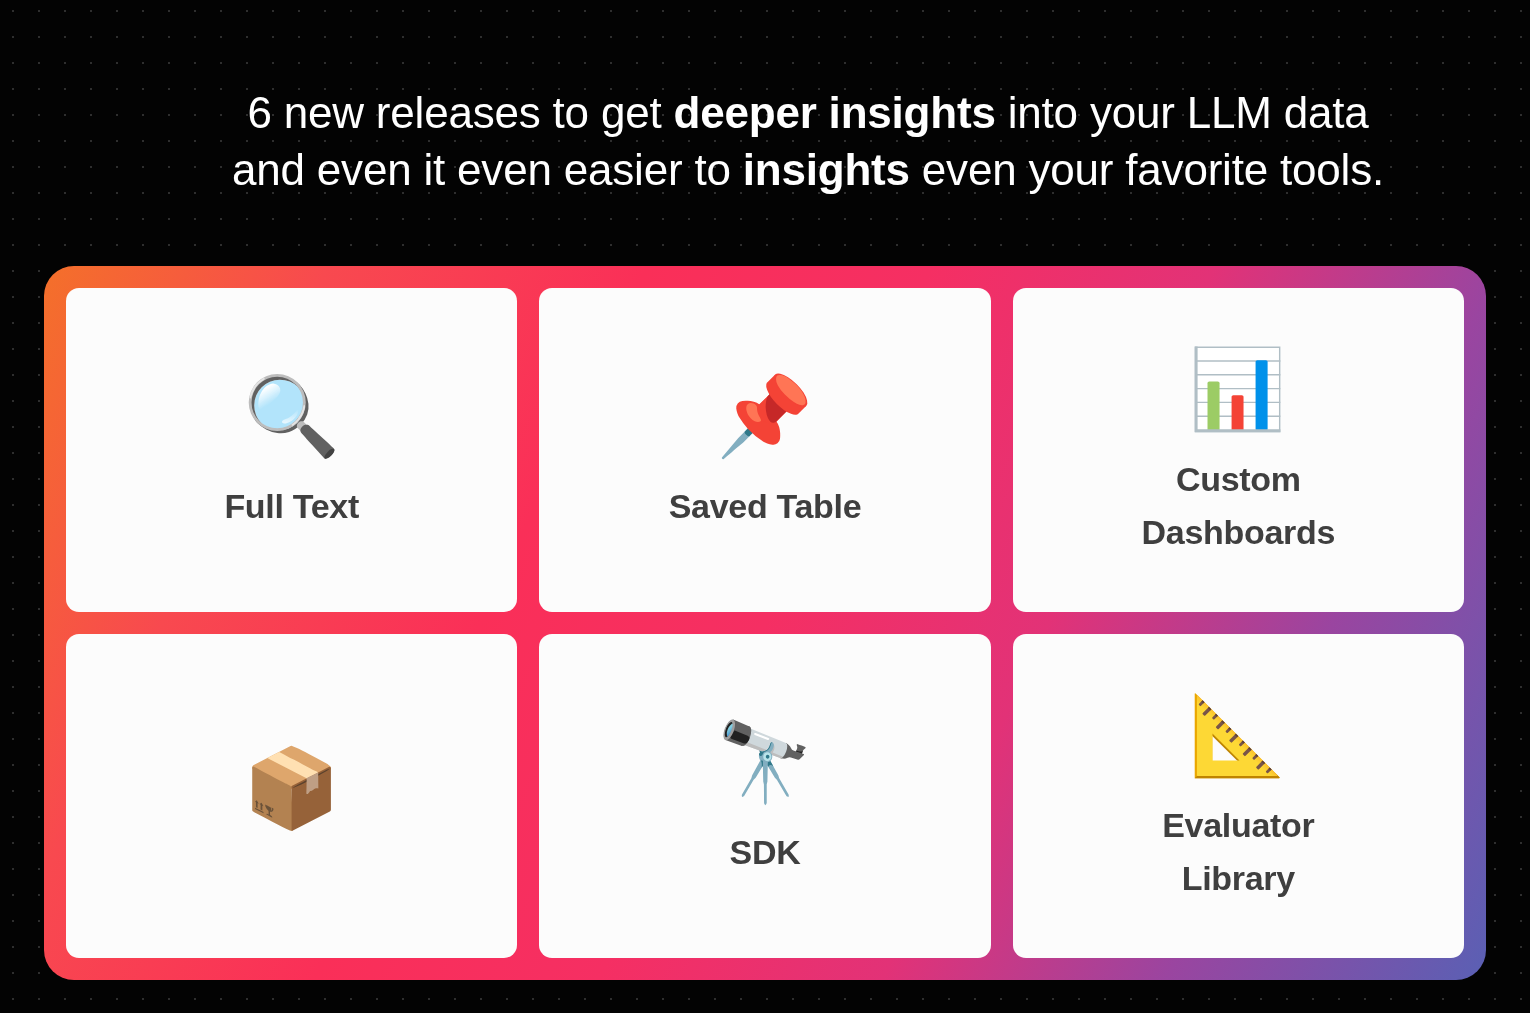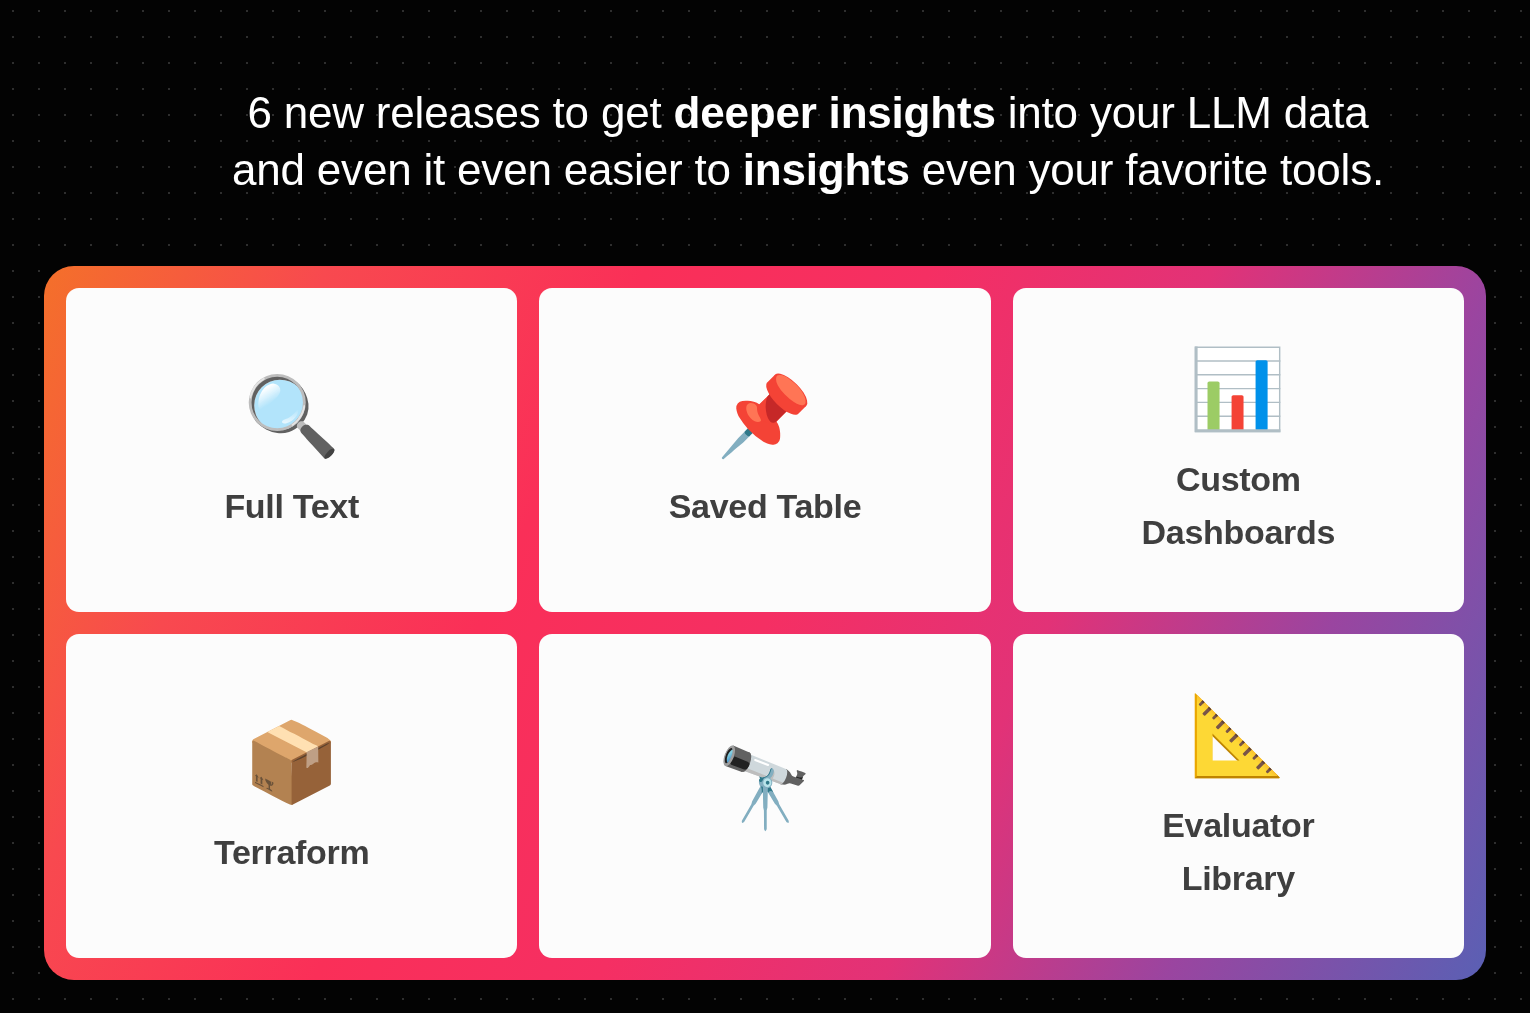--- a/index.html
+++ b/index.html
@@ -131,27 +131,27 @@
       <div class="card-icon">📊</div>
       <div class="card-label">
         <span>Custom</span>
         <span class="l2">Dashboards</span>
       </div>
     </div>
 
     <div class="card">
       <div class="card-icon">📦</div>
       <div class="card-label">
-        <span>Terraform</span>
       </div>
     </div>
 
     <div class="card">
       <div class="card-icon">🔭</div>
       <div class="card-label">
+        <span class="l2">SDK</span>
       </div>
     </div>
 
     <div class="card">
       <div class="card-icon">📐</div>
       <div class="card-label">
         <span>Evaluator</span>
         <span class="l2">Library</span>
       </div>
     </div>

